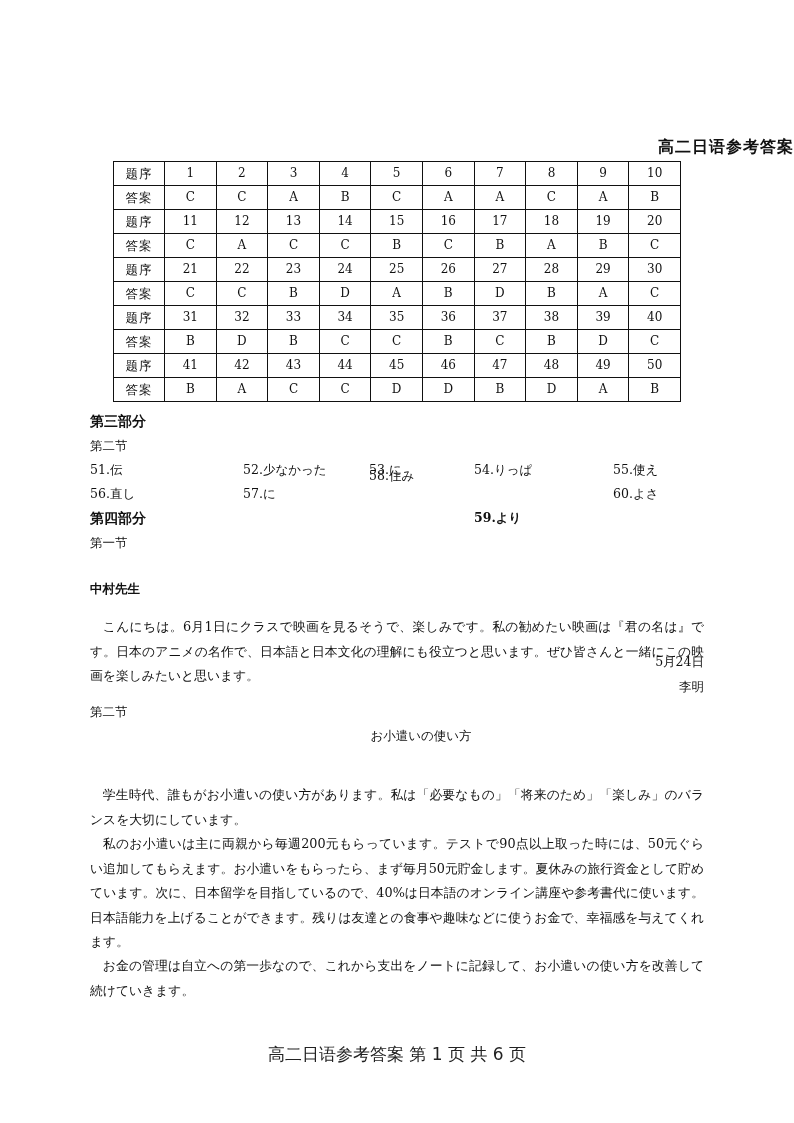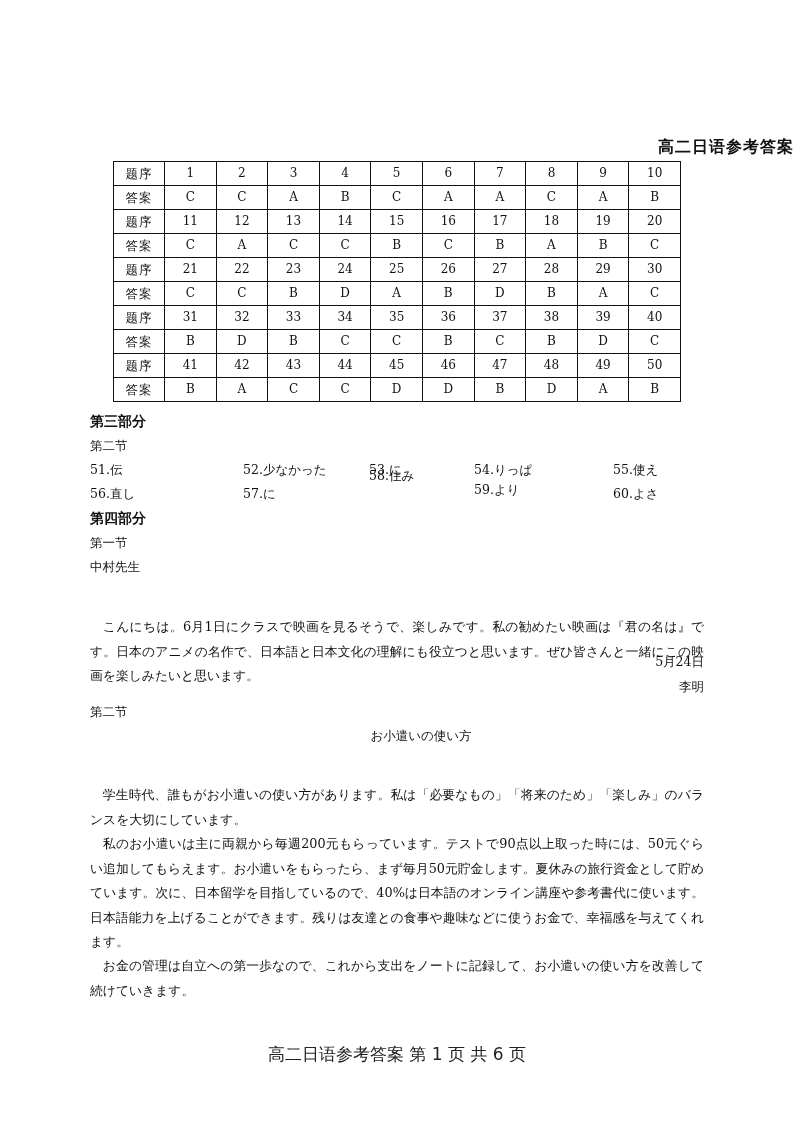--- a/index.html
+++ b/index.html
@@ -181,26 +181,26 @@
 
 <div class="abs" style="left:90px; top:461px;text-align:right;">51.伝</div>
 <div class="abs" style="left:243px; top:461px;">52.少なかった</div>
 <div class="abs" style="left:369px; top:461px;">53.に</div>
 <div class="abs" style="left:474px; top:461px;">54.りっぱ</div>
 <div class="abs" style="left:613px; top:461px;">55.使え</div>
 
 <div class="abs" style="left:90px; top:485px;">56.直し</div>
 <div class="abs" style="left:243px; top:485px;">57.に</div>
 <div class="abs" style="left:369px; top:467px;">58.住み</div>
-<div class="abs" style="left:474px; top:481px;">59.より</div>
+<div class="abs" style="left:474px; top:509px;font-weight:bold;">59.より</div>
 <div class="abs" style="left:613px; top:485px;">60.よさ</div>
 
 <div class="abs heading" style="left:90px; top:509px;">第四部分</div>
 <div class="abs" style="left:90px; top:534px;">第一节</div>
-<div class="abs" style="left:90px; top:558px;">中村先生</div>
+<div class="abs" style="left:90px; top:580px;font-weight:bold;">中村先生</div>
 <div class="para indent" style="top:578px;">こんにちは。6月1日にクラスで映画を見るそうで、楽しみです。私の勧めたい映画は『君の名は』です。日本のアニメの名作で、日本語と日本文化の理解にも役立つと思います。ぜひ皆さんと一緒にこの映画を楽しみたいと思います。</div>
 <div class="abs" style="right:90px; top:653px;">5月24日</div>
 <div class="abs" style="right:90px; top:678px;">李明</div>
 
 <div class="abs" style="left:90px; top:703px;">第二节</div>
 <div class="abs" style="left:18px; width:794px; text-align:center; top:727px;margin-left:6px;">お小遣いの使い方</div>
 <div class="para indent" style="top:746px;">学生時代、誰もがお小遣いの使い方があります。私は「必要なもの」「将来のため」「楽しみ」のバランスを大切にしています。</div>
 <div class="para indent" style="top:795px;">私のお小遣いは主に両親から毎週200元もらっています。テストで90点以上取った時には、50元ぐらい追加してもらえます。お小遣いをもらったら、まず毎月50元貯金します。夏休みの旅行資金として貯めています。次に、日本留学を目指しているので、40%は日本語のオンライン講座や参考書代に使います。日本語能力を上げることができます。残りは友達との食事や趣味などに使うお金で、幸福感を与えてくれます。</div>
 <div class="para indent" style="top:917px;">お金の管理は自立への第一歩なので、これから支出をノートに記録して、お小遣いの使い方を改善して続けていきます。</div>
 

